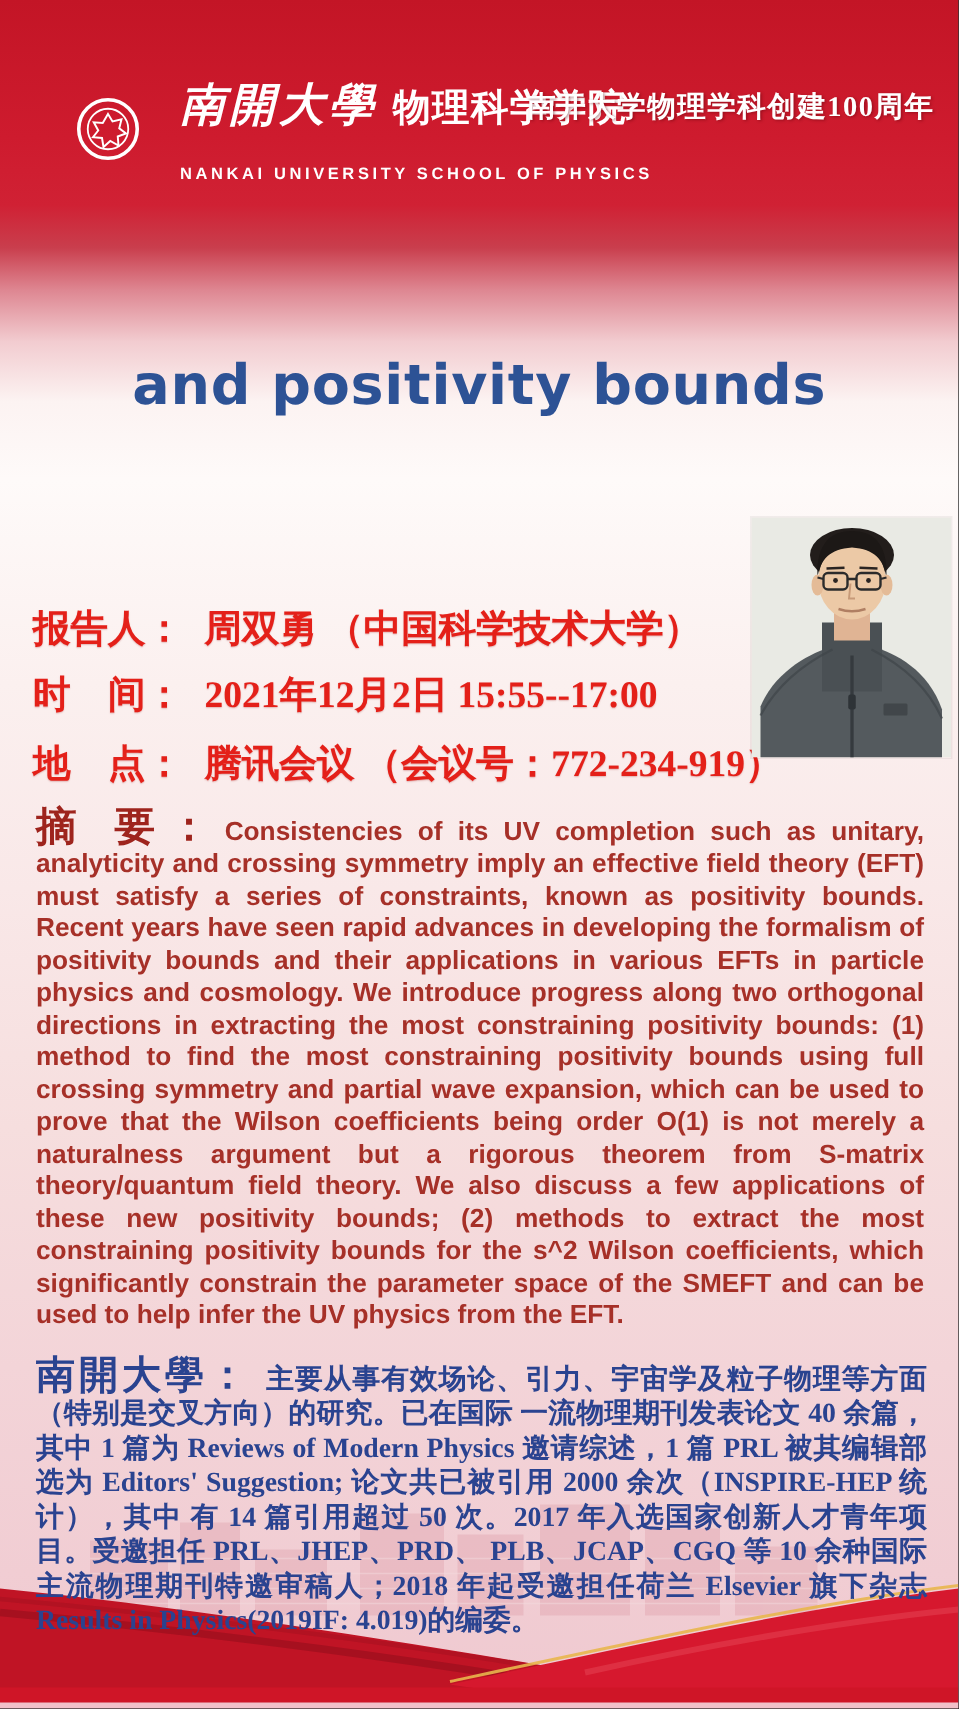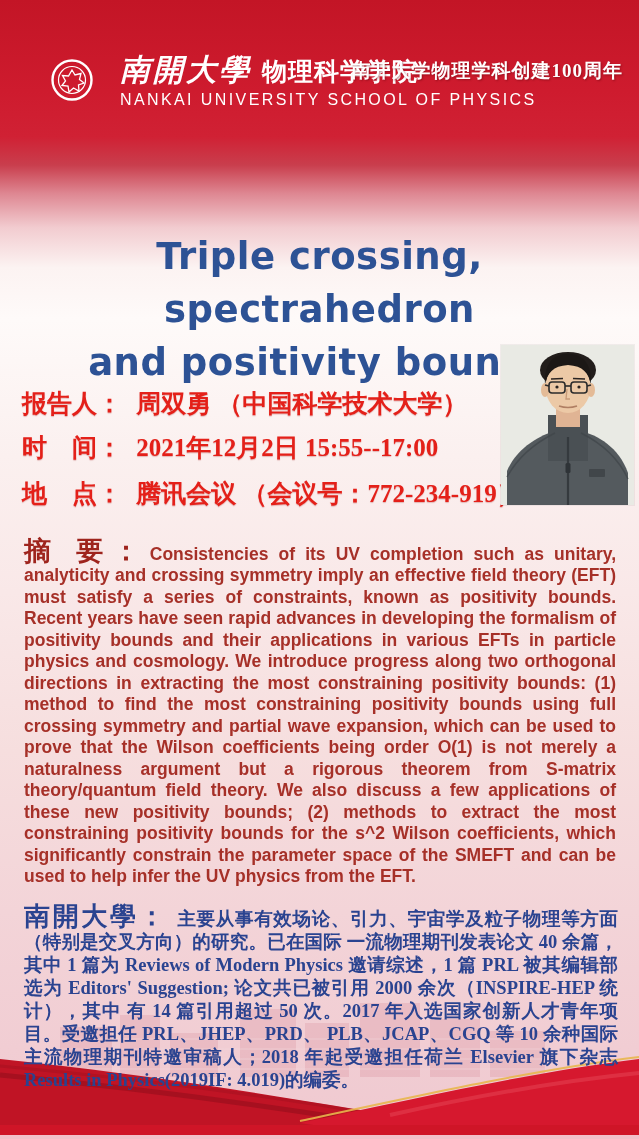--- a/index.html
+++ b/index.html
@@ -21,21 +21,21 @@
     display:flex;align-items:center;gap:26px;color:#fff;
   }
   .logo-text-col{display:flex;flex-direction:column;}
   .logo-row1{display:flex;align-items:baseline;gap:10px;white-space:nowrap;}
   .logo-calligraphy{
     font-family:"Liberation Serif",serif;font-style:italic;font-weight:bold;
     font-size:30px;letter-spacing:3px;
   }
   .logo-dept{font-family:"Liberation Serif",serif;font-weight:bold;font-size:25px;letter-spacing:1px;}
   .logo-en{
-    font-size:16px;font-weight:normal;letter-spacing:2.4px;margin-top:0;
+    font-size:11px;font-weight:bold;letter-spacing:2.4px;margin-top:19px;
     white-space:nowrap;
   }
   .anniversary{
     position:absolute;right:16px;top:58px;
     color:#fff;font-family:"Liberation Serif",serif;font-weight:bold;
     font-size:19px;letter-spacing:1px;white-space:nowrap;
     text-shadow:1px 1px 2px rgba(90,0,10,.45);
     margin-left:32px;
   }
   .series-title{
@@ -48,21 +48,21 @@
   }
   
   .main-title{
     position:absolute;left:0;top:230px;width:100%;
     text-align:center;color:#2d5295;
     font-family:"DejaVu Sans",sans-serif;font-weight:bold;
     font-size:37px;line-height:53px;letter-spacing:0.5px;
   }
   
   .info-block{
-    position:absolute;left:22px;top:384px;width:480px;z-index:2;
+    position:absolute;left:22px;top:400px;width:480px;z-index:2;
     color:#e42019;
     font-family:"Liberation Serif",serif;font-weight:bold;
     font-size:25px;white-space:nowrap;
     text-shadow:0 1px 1px rgba(150,10,10,.25);
   }
   .info-row{height:44px;line-height:40px;}
   .info-row.third{margin-top:2px;}
   .info-label{margin-right:8px;}
   
   .photo{
@@ -113,21 +113,20 @@
         <span class="logo-dept">物理科学学院</span>
       </div>
       <div class="logo-en">NANKAI UNIVERSITY SCHOOL OF PHYSICS</div>
     </div>
   </div>
 
   <div class="anniversary">南开大学物理学科创建100周年</div>
 
 
   <div class="main-title">
-    <div>Triple crossing, spectrahedron</div>
     <div>and positivity bounds</div>
   </div>
 
   <div class="info-block">
     <div class="info-row">
       <span class="info-label">报告人：</span>
       <span>周双勇 （中国科学技术大学）</span>
     </div>
     <div class="info-row">
       <span class="info-label">时　间：</span>

